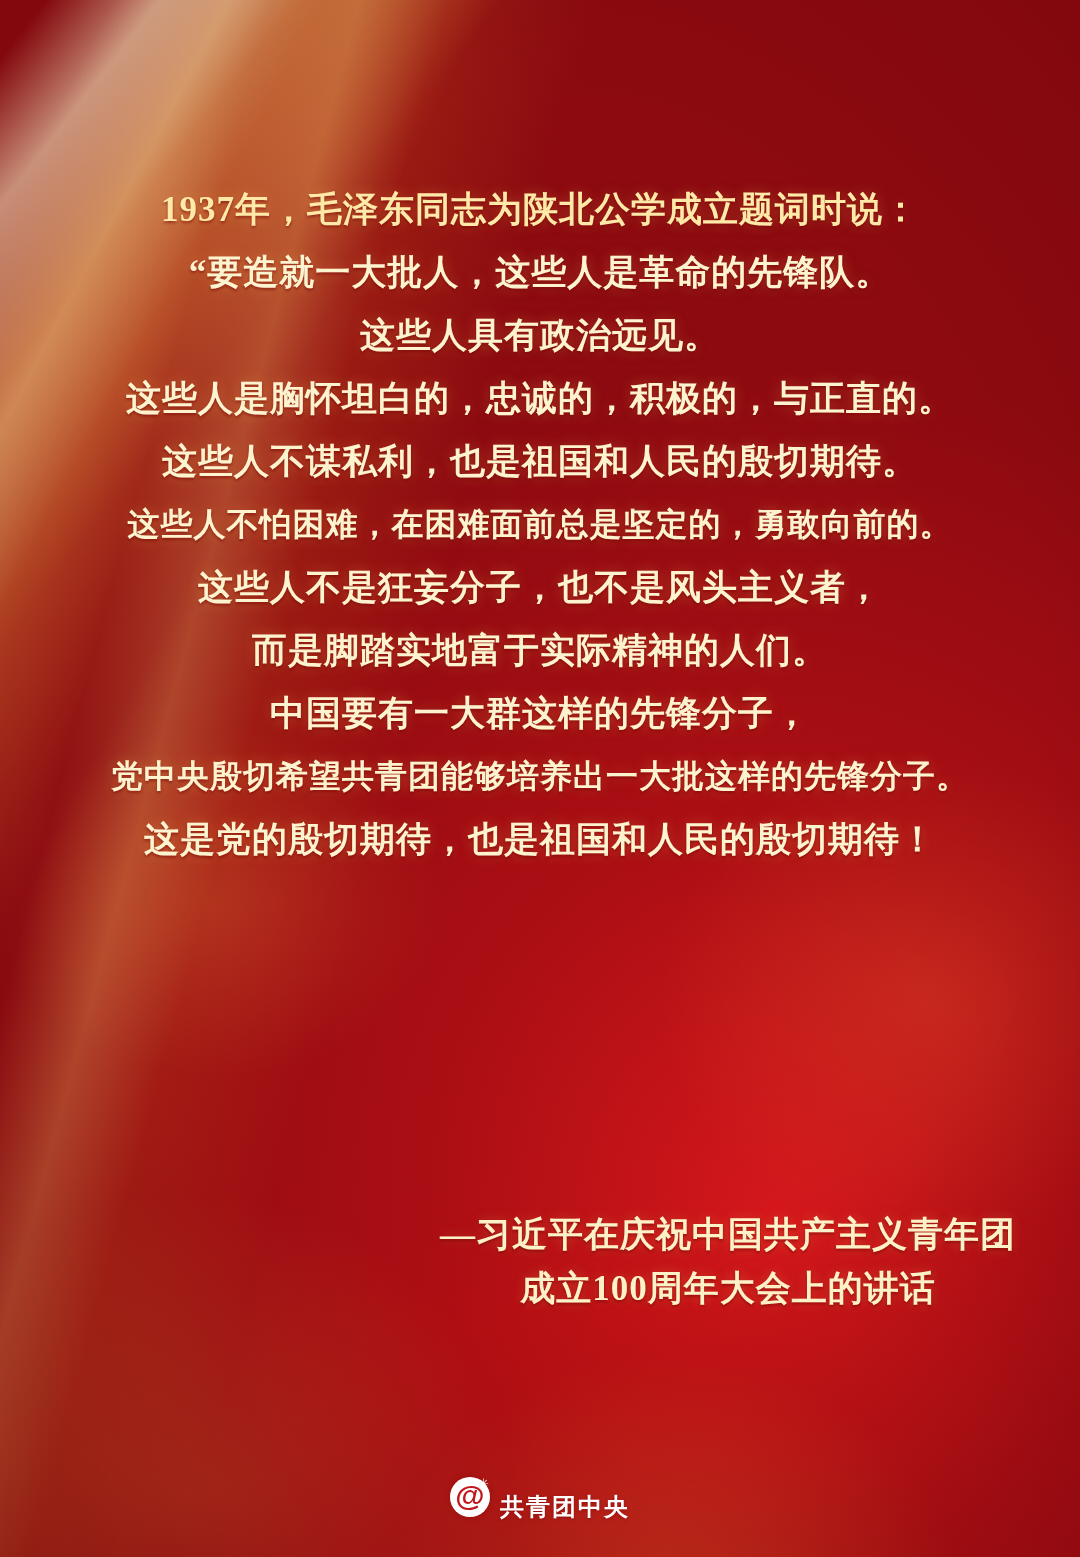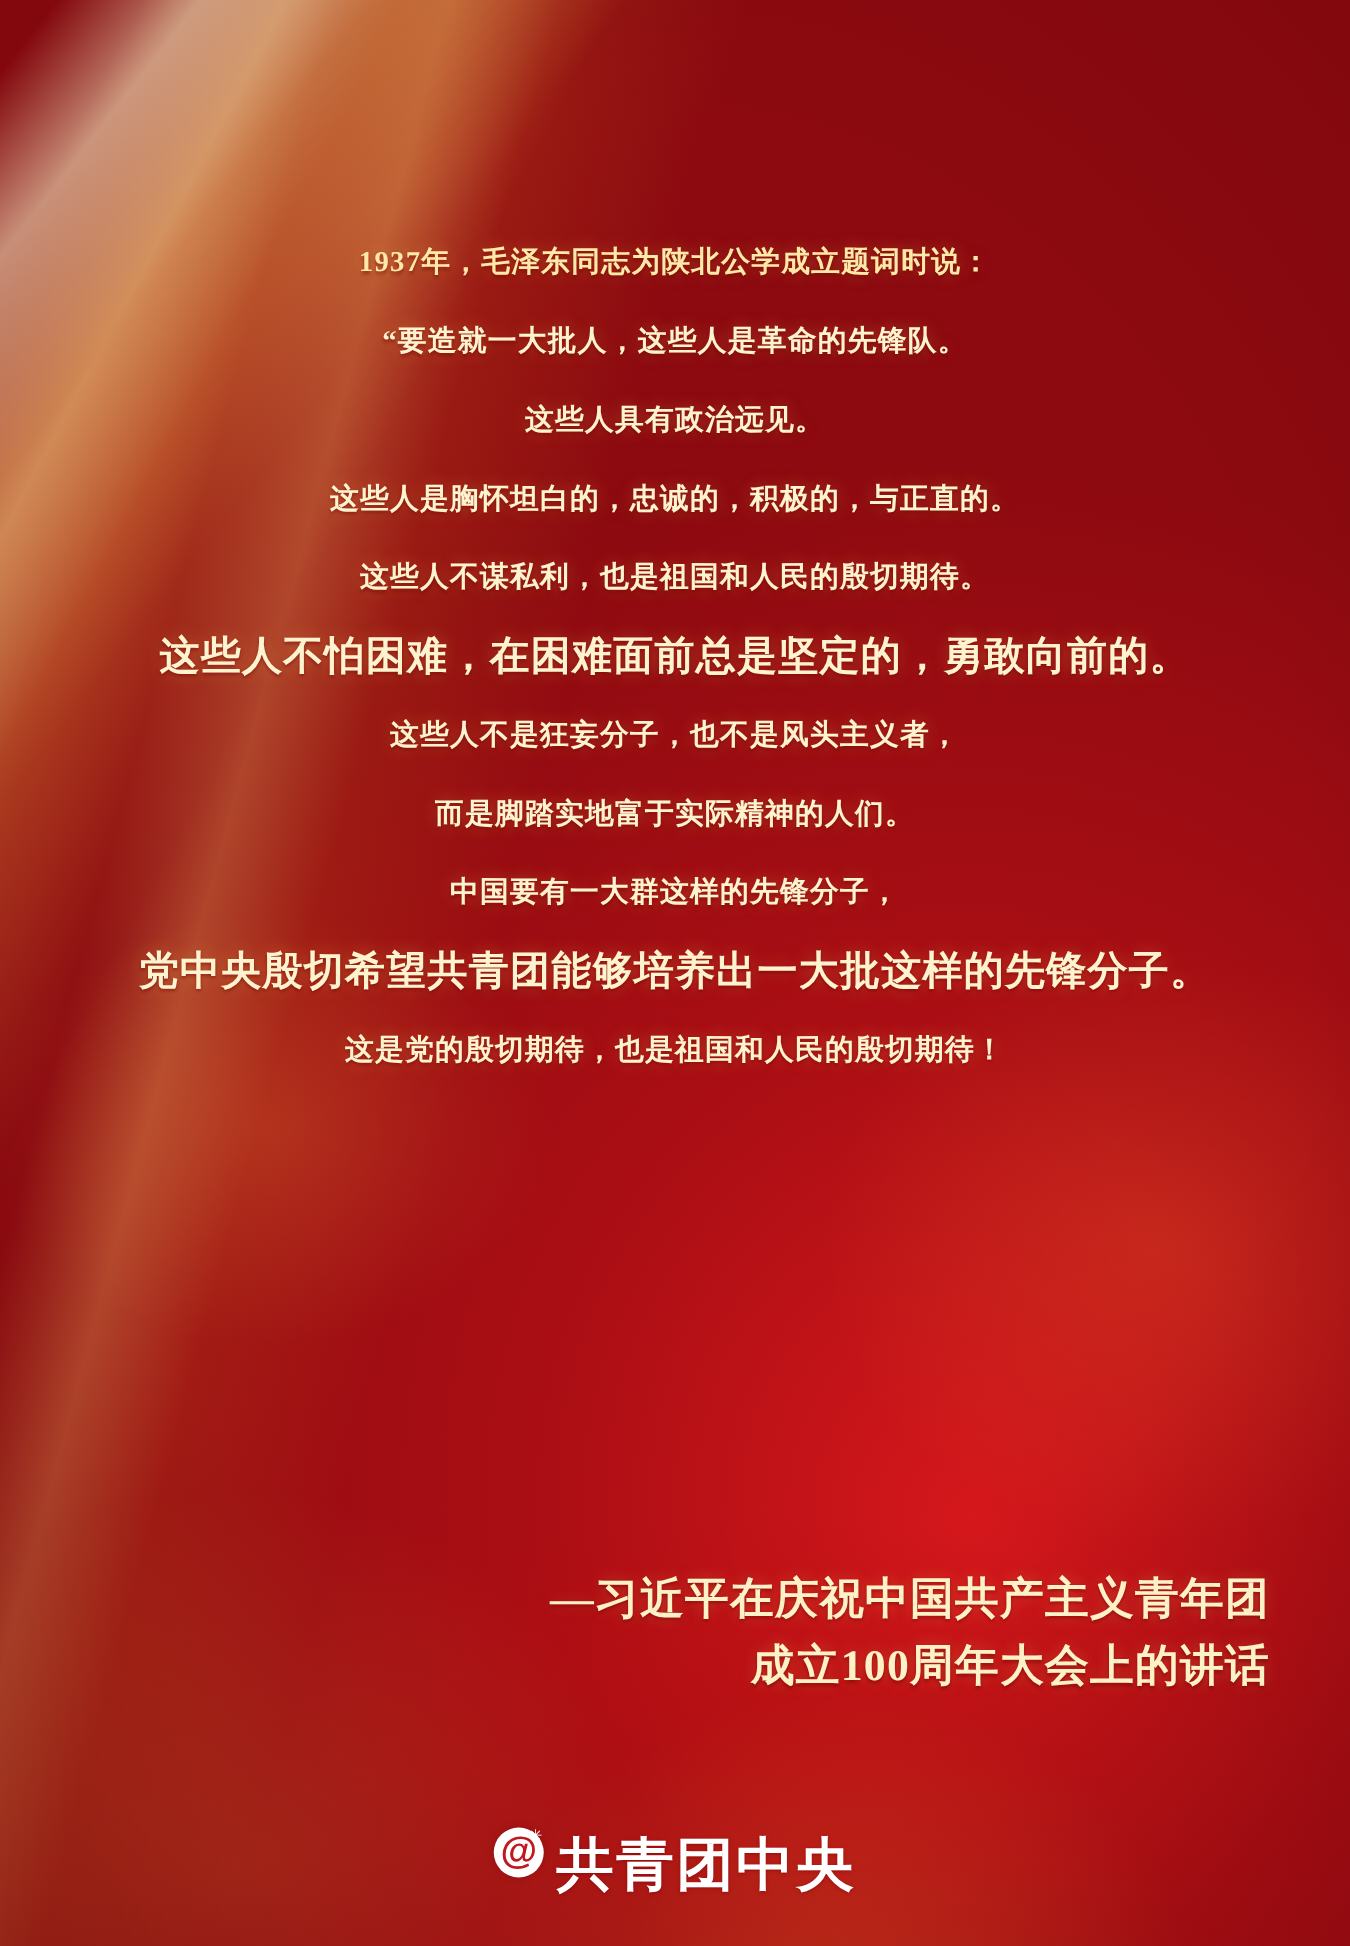--- a/index.html
+++ b/index.html
@@ -77,39 +77,39 @@
     width: 100%;
     height: 100%;
     box-sizing: border-box;
     padding: 178px 42px 0 42px;
   }
   .quote-block {
     text-align: center;
   }
   .line {
     color: #fdf3cf;
-    font-size: 23px;
+    font-size: 35px;
     line-height: 63px;
     font-weight: 700;
     letter-spacing: 1px;
     white-space: nowrap;
     text-shadow:
       0 2px 3px rgba(120,0,0,0.55),
       0 0 14px rgba(255,200,90,0.28);
   }
   .line.first {
     color: #ffe9a8;
   }
   .line.narrow { font-size: 32px; }
 
   .attribution {
     position: absolute;
     right: 64px;
-    top: 1252px;
-    text-align: right;
+    top: 1208px;
+    text-align: center;
     z-index: 5;
   }
   .attr-line {
     color: #fdf1c8;
     font-size: 35px;
     line-height: 54px;
     font-weight: 700;
     letter-spacing: 1px;
     white-space: nowrap;
     text-shadow:
@@ -155,21 +155,21 @@
     right: 0px;
     width: 12px;
     height: 12px;
     color: #ffffff;
     font-size: 13px;
     line-height: 12px;
   }
   .logo-text {
     color: #ffffff;
     font-family: "Liberation Sans", sans-serif;
-    font-size: 46px;
+    font-size: 24px;
     font-weight: 700;
     letter-spacing: 2px;
     text-shadow: 0 1px 3px rgba(120,0,0,0.5);
     margin-top: 21px;
   }
 </style>
 </head>
 <body>
 
 <div id="poster">

